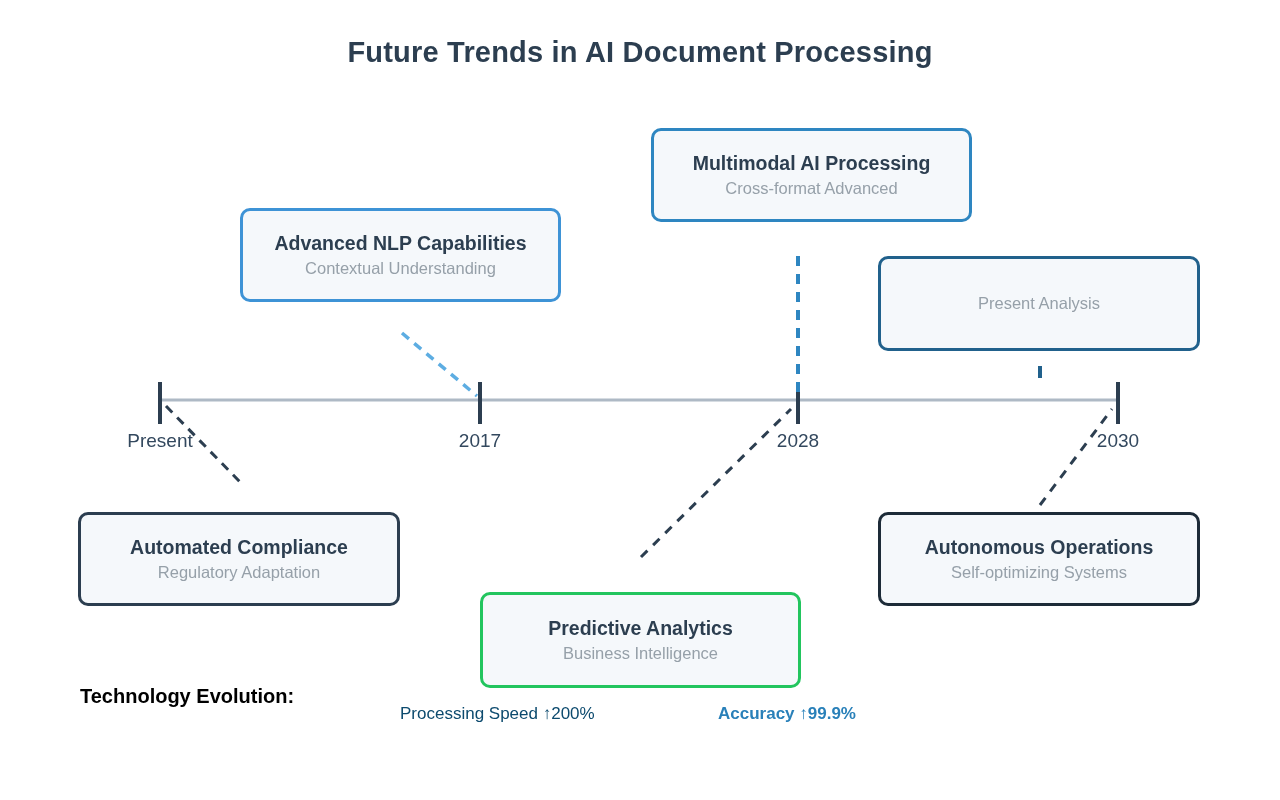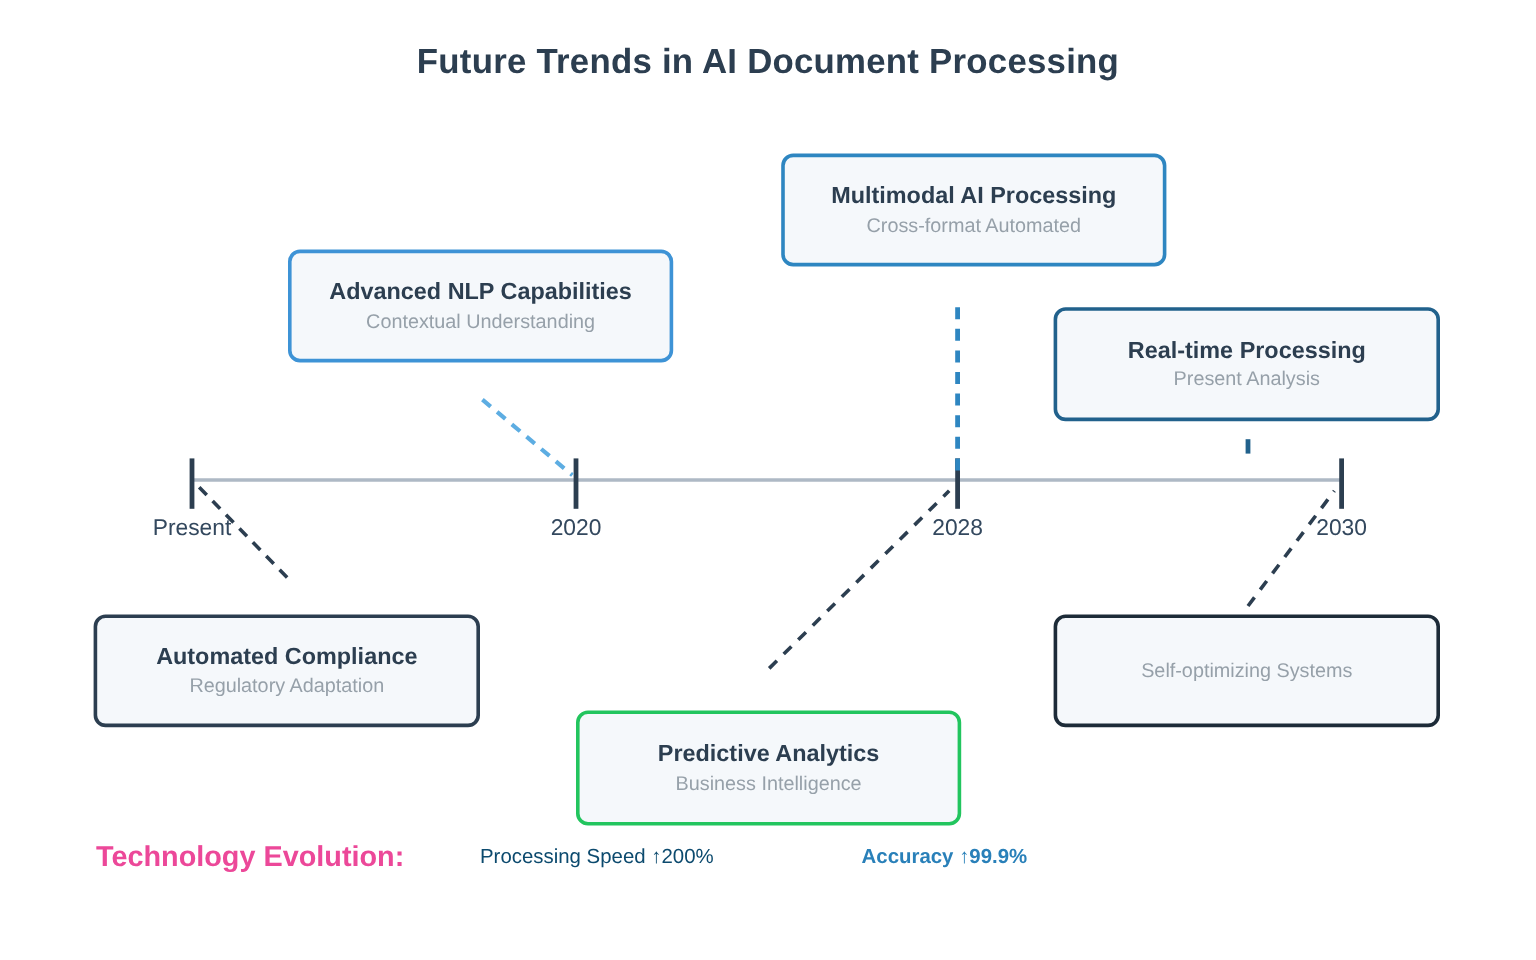--- a/index.html
+++ b/index.html
@@ -38,22 +38,22 @@
   .tick-label{
     position:absolute;top:430px;width:140px;text-align:center;
     font-size:19px;color:#33485e;
   }
   .tick-label.t-present{left:90px;}
   .tick-label.t-2026{left:410px;}
   .tick-label.t-2028{left:728px;}
   .tick-label.t-2030{left:1048px;}
 
   .footer-label{
-    position:absolute;left:80px;top:701px;
-    font-size:24px;font-weight:bold;color:#ec4899;
+    position:absolute;left:80px;top:685px;
+    font-size:20px;font-weight:bold;color:#000000;
   }
   .metric{position:absolute;top:704px;font-size:17px;white-space:nowrap;}
   .metric.m1{left:400px;color:#0c4a6e;}
   .metric.m2{left:718px;color:#2980b9;font-weight:bold;}
   .metric.m3{left:1040px;color:#21618c;}
 </style>
 </head>
 <body>
 
 <div class="canvas">
@@ -87,34 +87,34 @@
     <div class="box-sub">Contextual Understanding</div>
   </div>
 
   <div class="box predictive">
     <div class="box-title">Predictive Analytics</div>
     <div class="box-sub">Business Intelligence</div>
   </div>
 
   <div class="box multimodal">
     <div class="box-title">Multimodal AI Processing</div>
-    <div class="box-sub">Cross-format Automated</div>
+    <div class="box-sub">Cross-format Advanced</div>
   </div>
 
   <div class="box realtime">
-    <div class="box-title">Real-time Processing</div>
     <div class="box-sub">Present Analysis</div>
   </div>
 
   <div class="box autonomous">
+    <div class="box-title">Autonomous Operations</div>
     <div class="box-sub">Self-optimizing Systems</div>
   </div>
 
   <div class="tick-label t-present">Present</div>
-  <div class="tick-label t-2026">2020</div>
+  <div class="tick-label t-2026">2017</div>
   <div class="tick-label t-2028">2028</div>
   <div class="tick-label t-2030">2030</div>
 
   <div class="footer-label">Technology Evolution:</div>
   <div class="metric m1">Processing Speed ↑200%</div>
   <div class="metric m2">Accuracy ↑99.9%</div>
 
 </div>
 
 </body></html>

